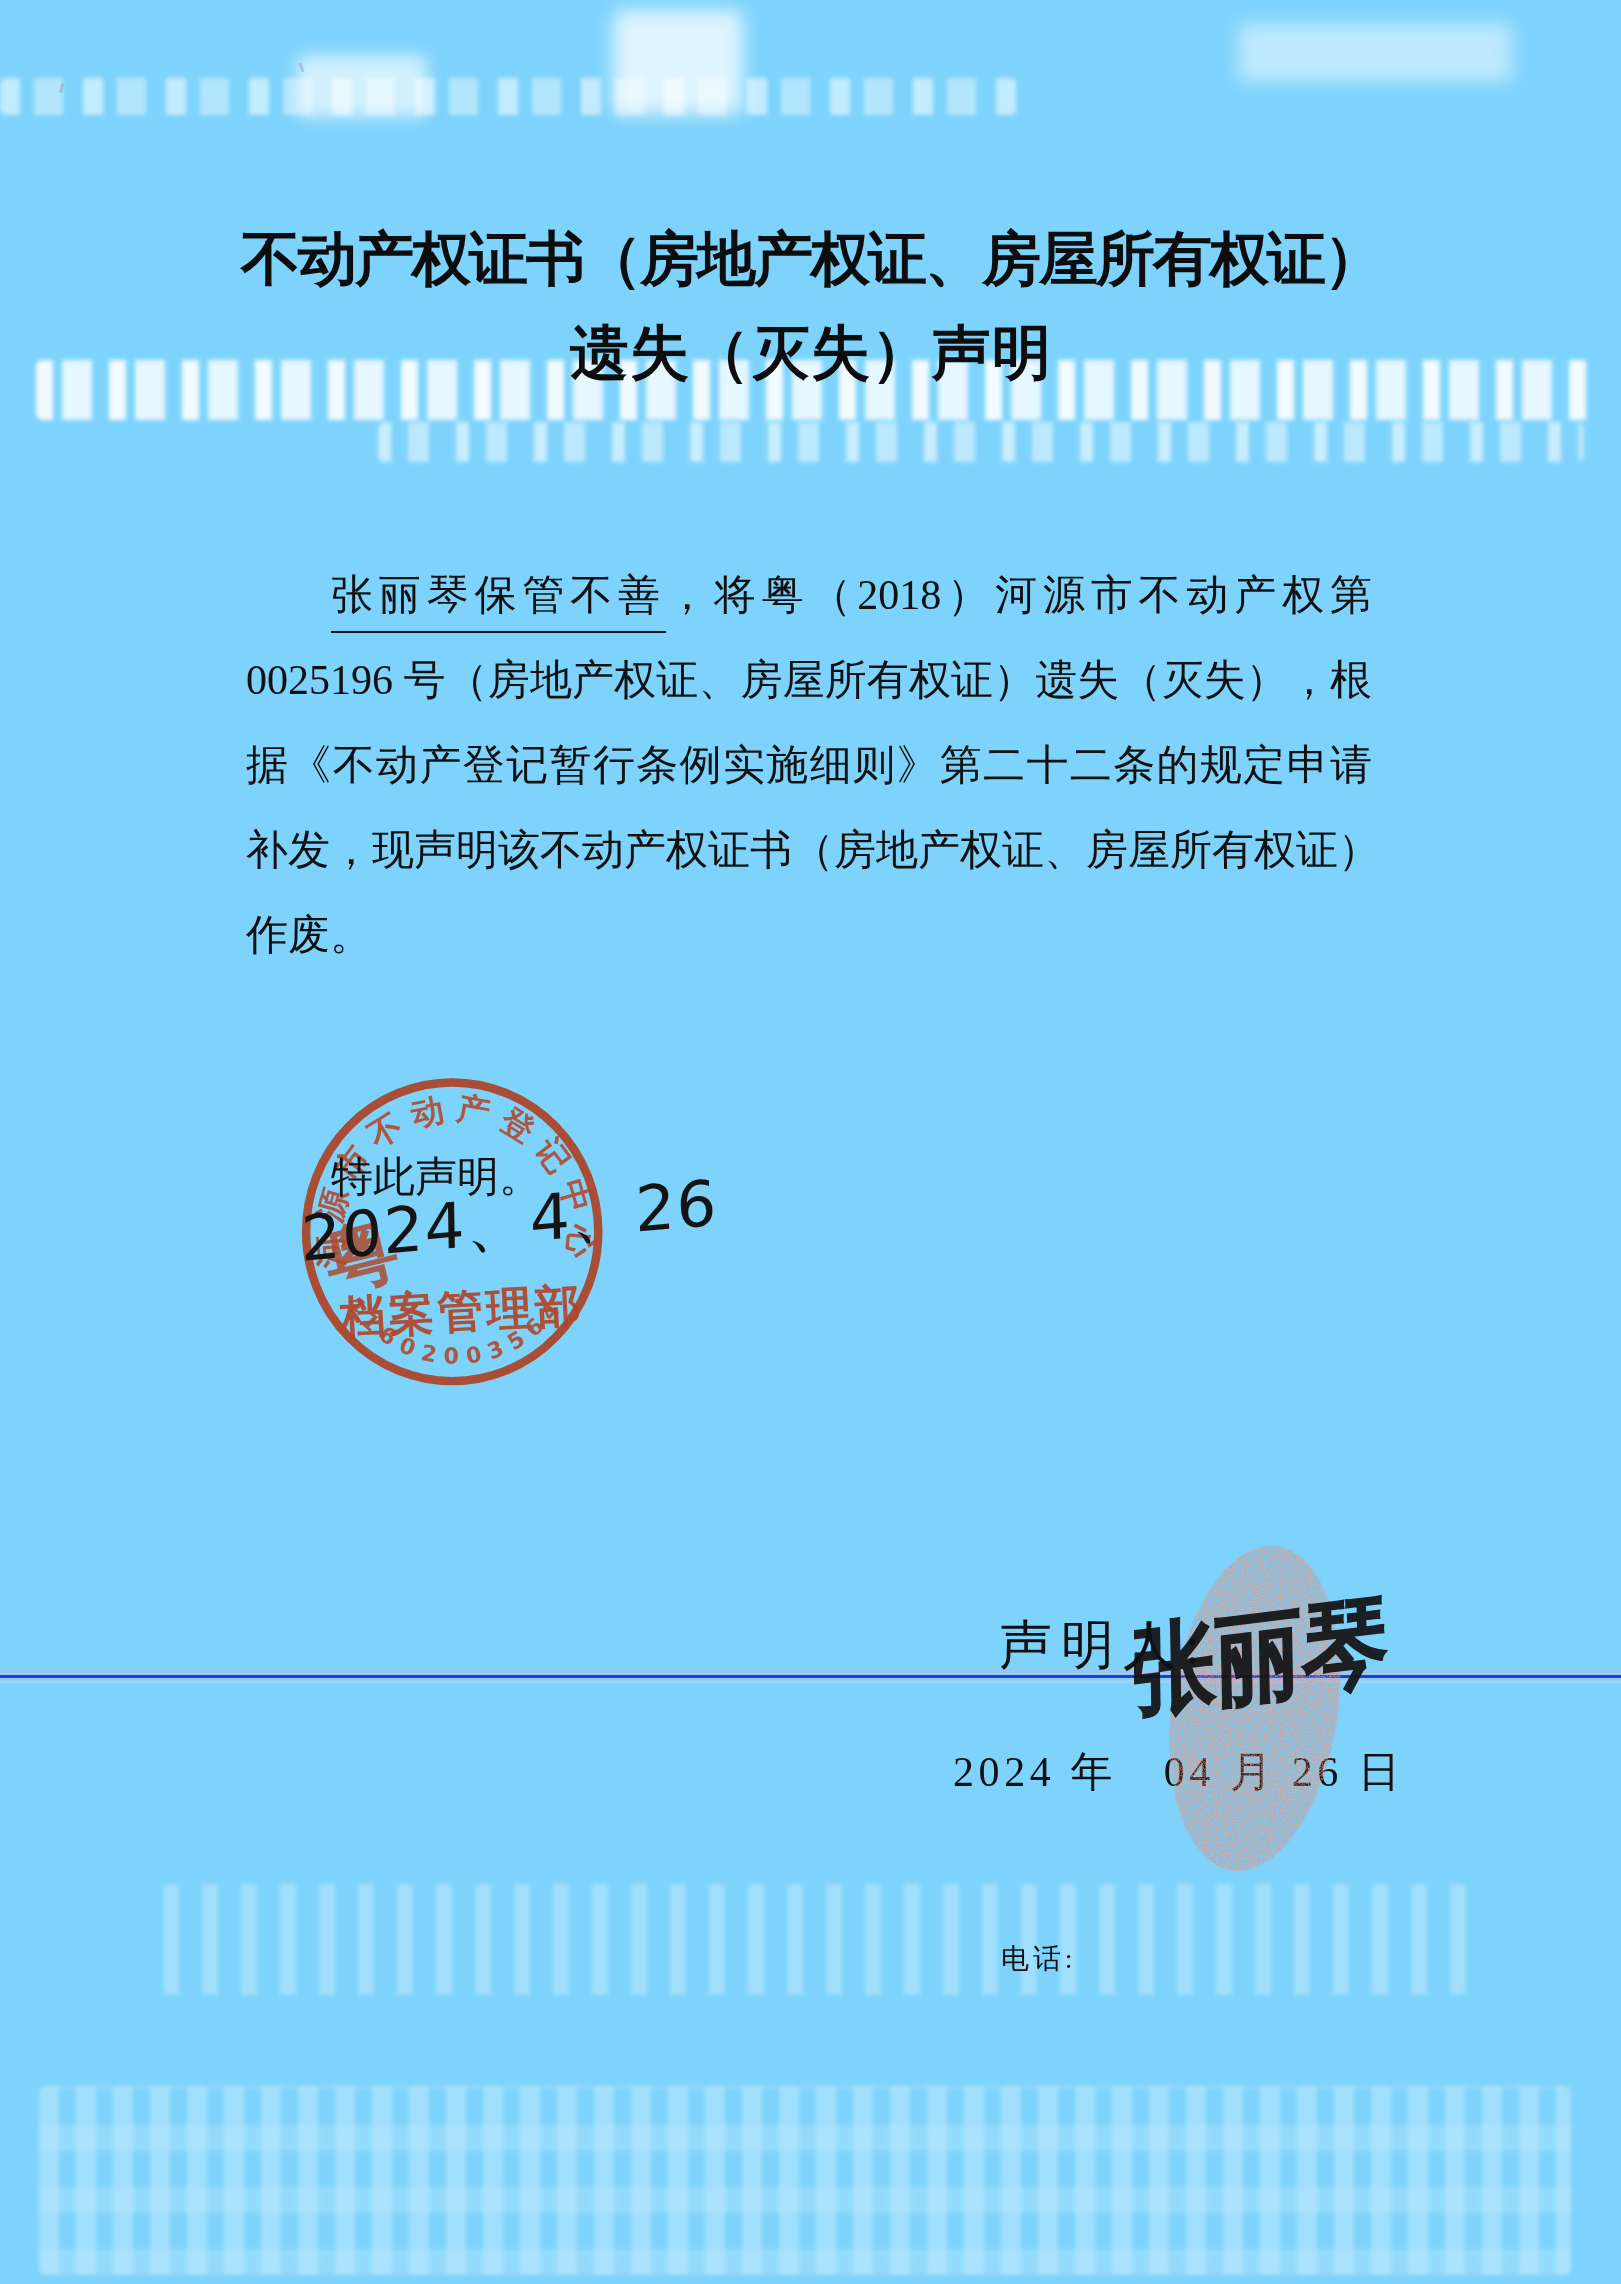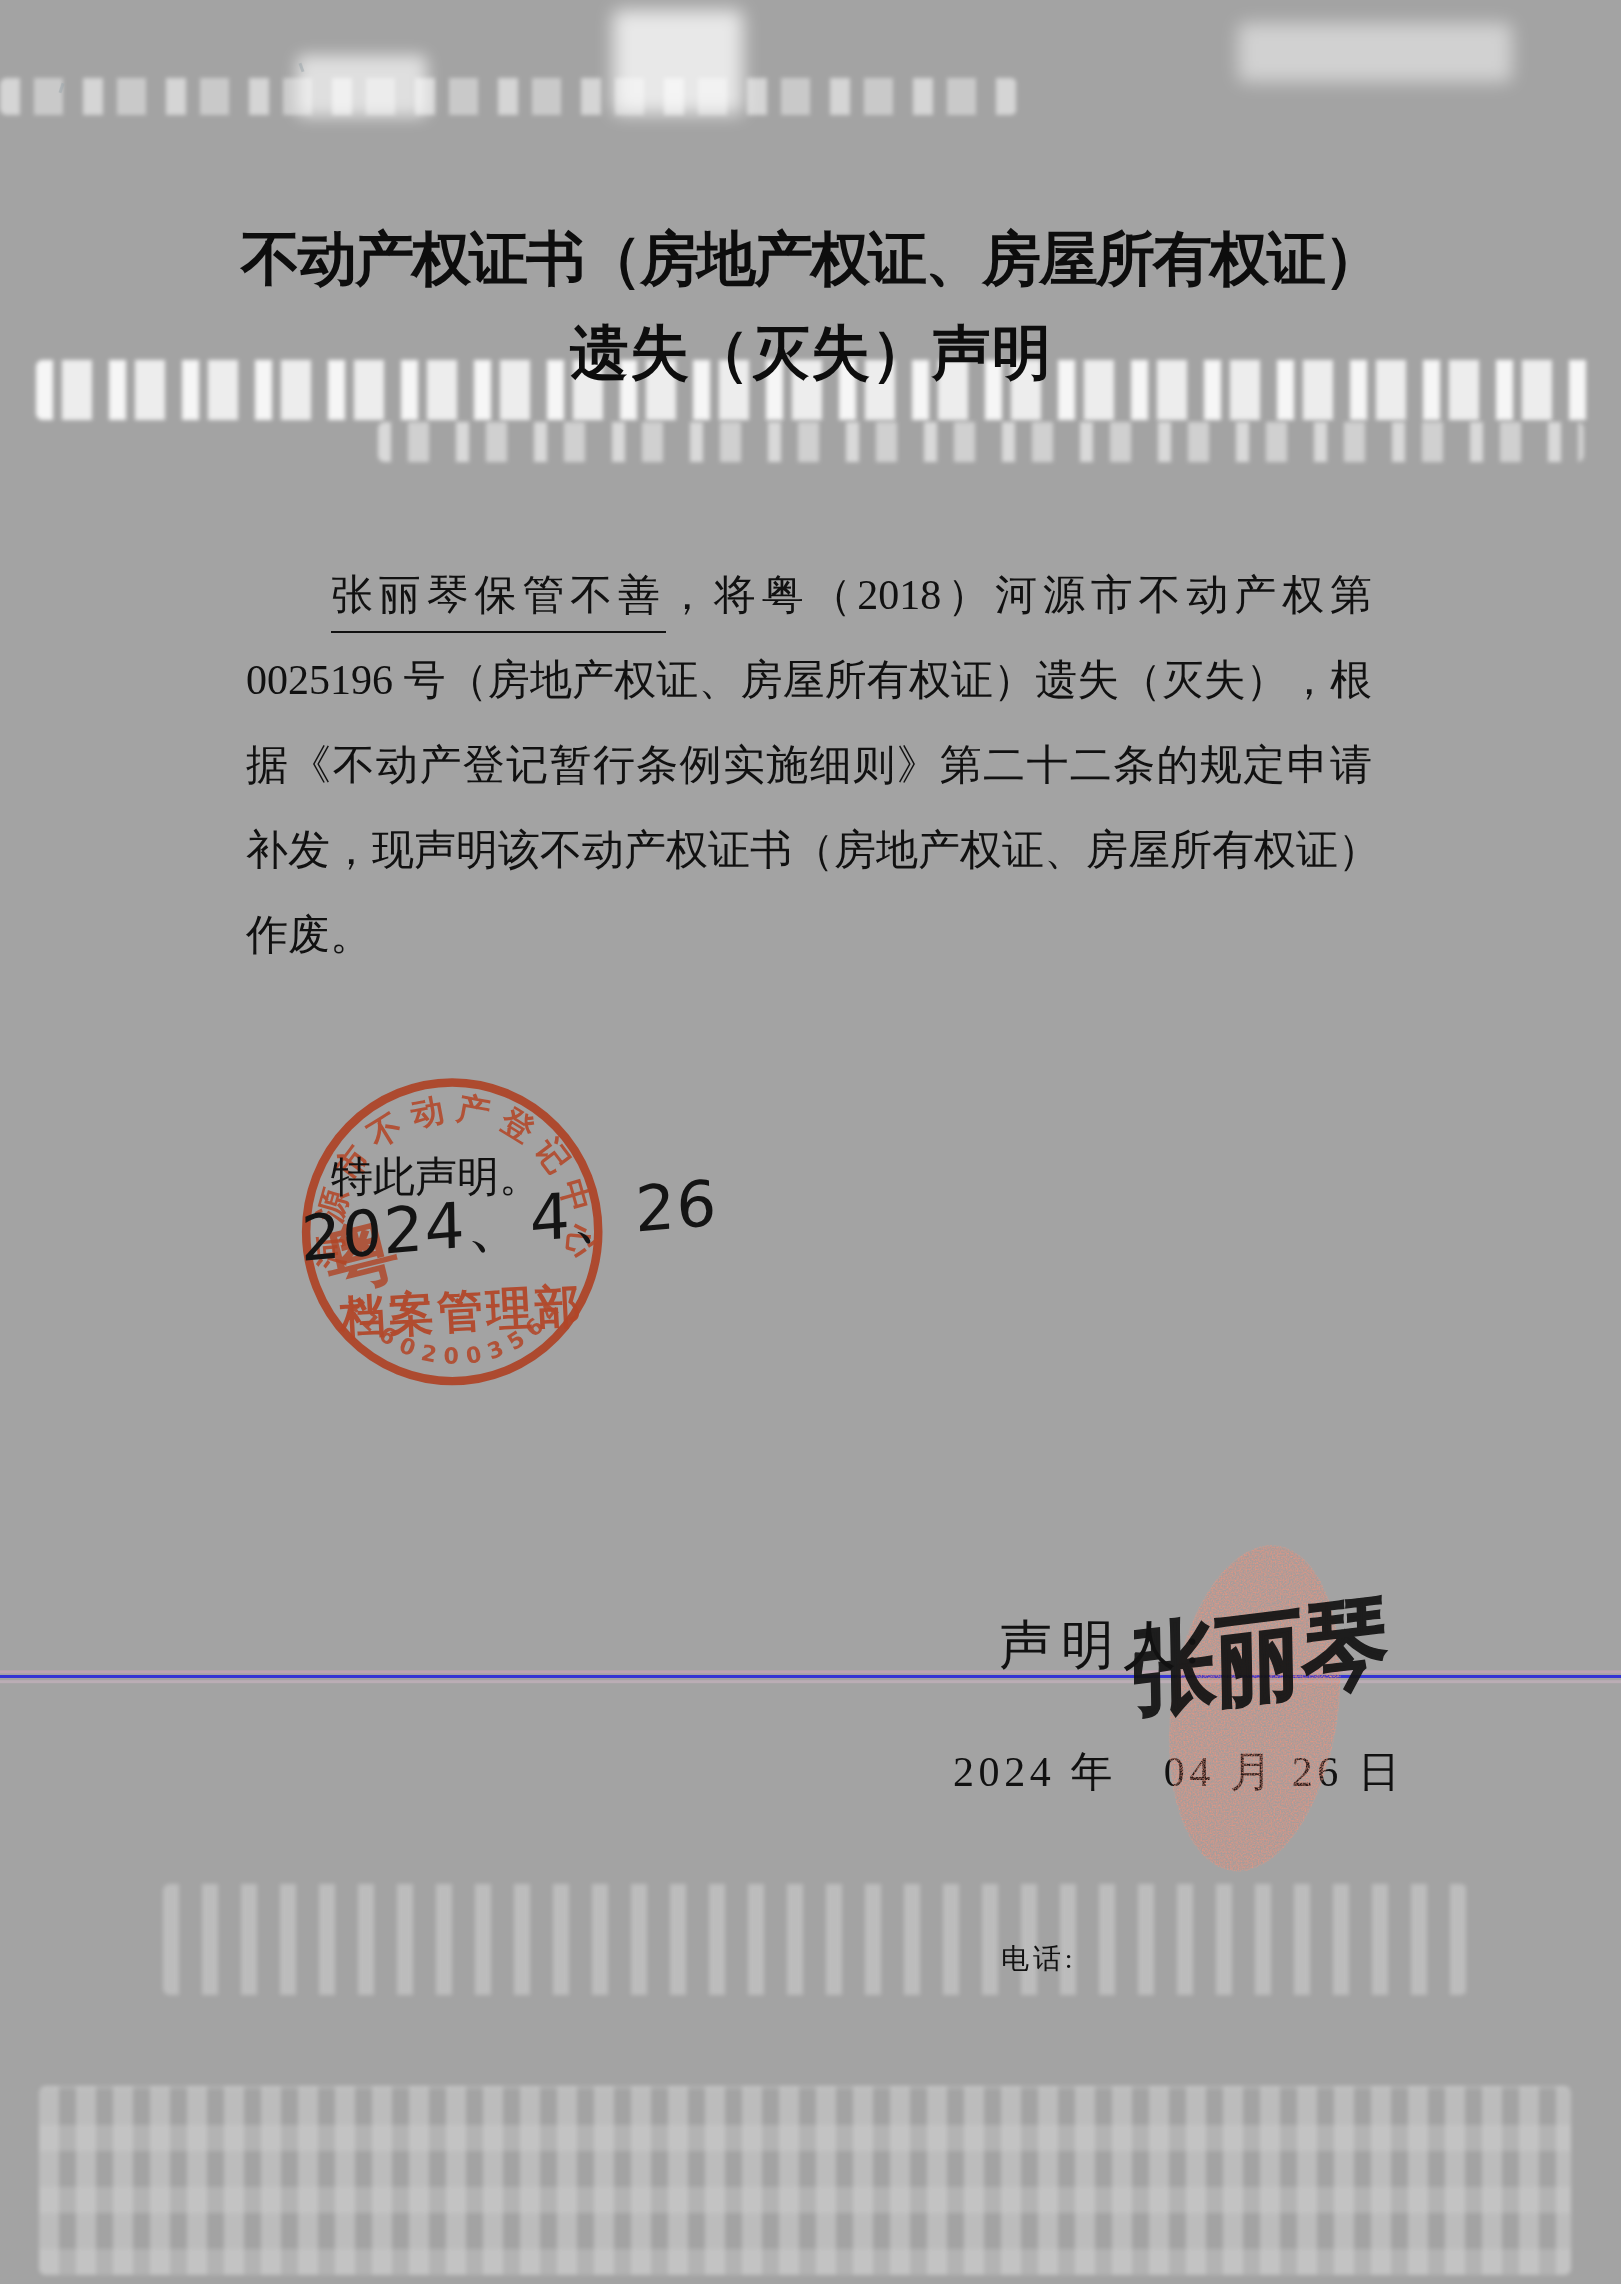--- a/index.html
+++ b/index.html
@@ -1,19 +1,19 @@
 <!DOCTYPE html>
 <html style="font-size:10.4px"><head>
 <meta charset="utf-8">
 <style>
   html,body{margin:0;padding:0;background:#dfe7ea;}
   .page{
     position:relative;
     width:1622px;height:2284px;
-    background:#a3a3a3;
+    background:#7dd3fc;
     overflow:hidden;
     font-family:"Liberation Serif", serif;
     color:#161616;
   }
   
   .ghost{position:absolute;pointer-events:none;filter:blur(2px);border-radius:6.5px;}
   .g-main{
     left:36px;top:360px;width:1555px;height:60px;opacity:.95;
     background:repeating-linear-gradient(90deg,
       rgba(255,255,255,.95) 0 17px, rgba(255,255,255,0) 17px 26px,

